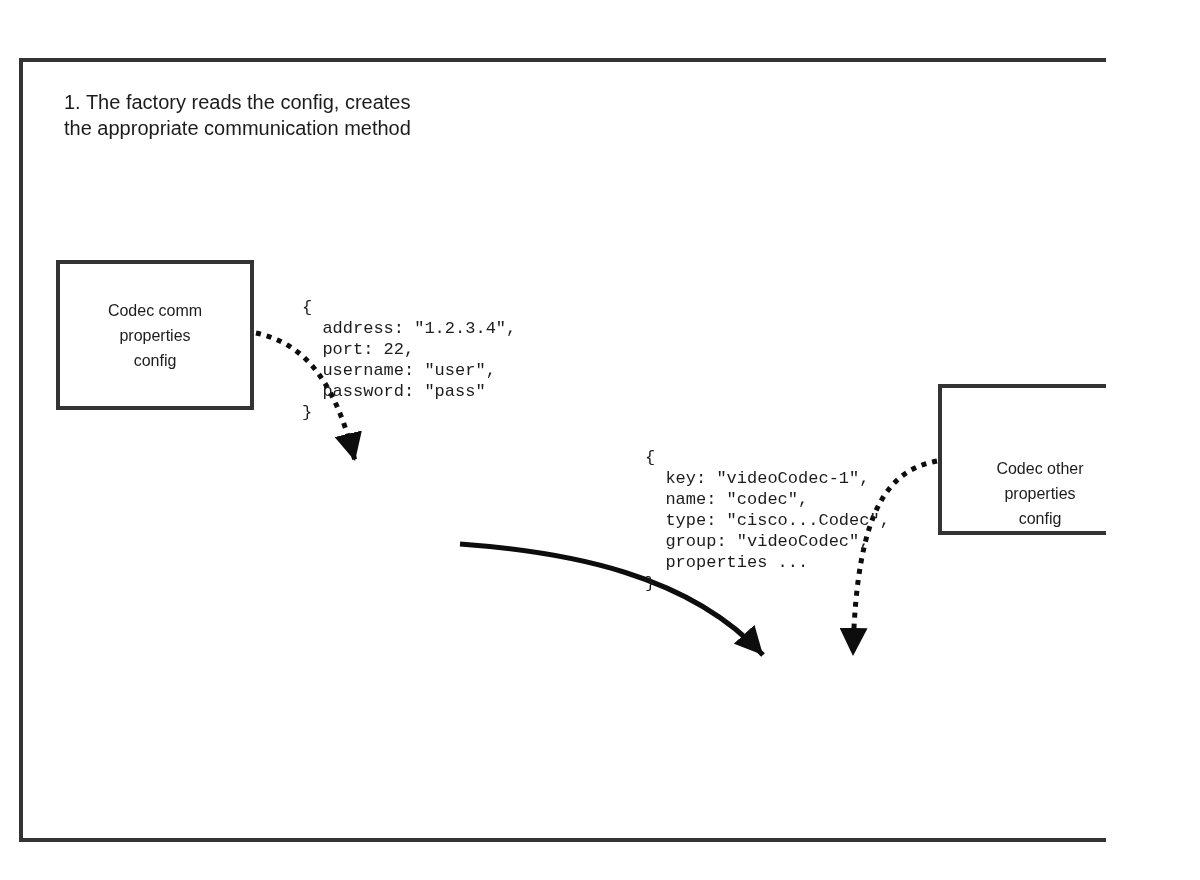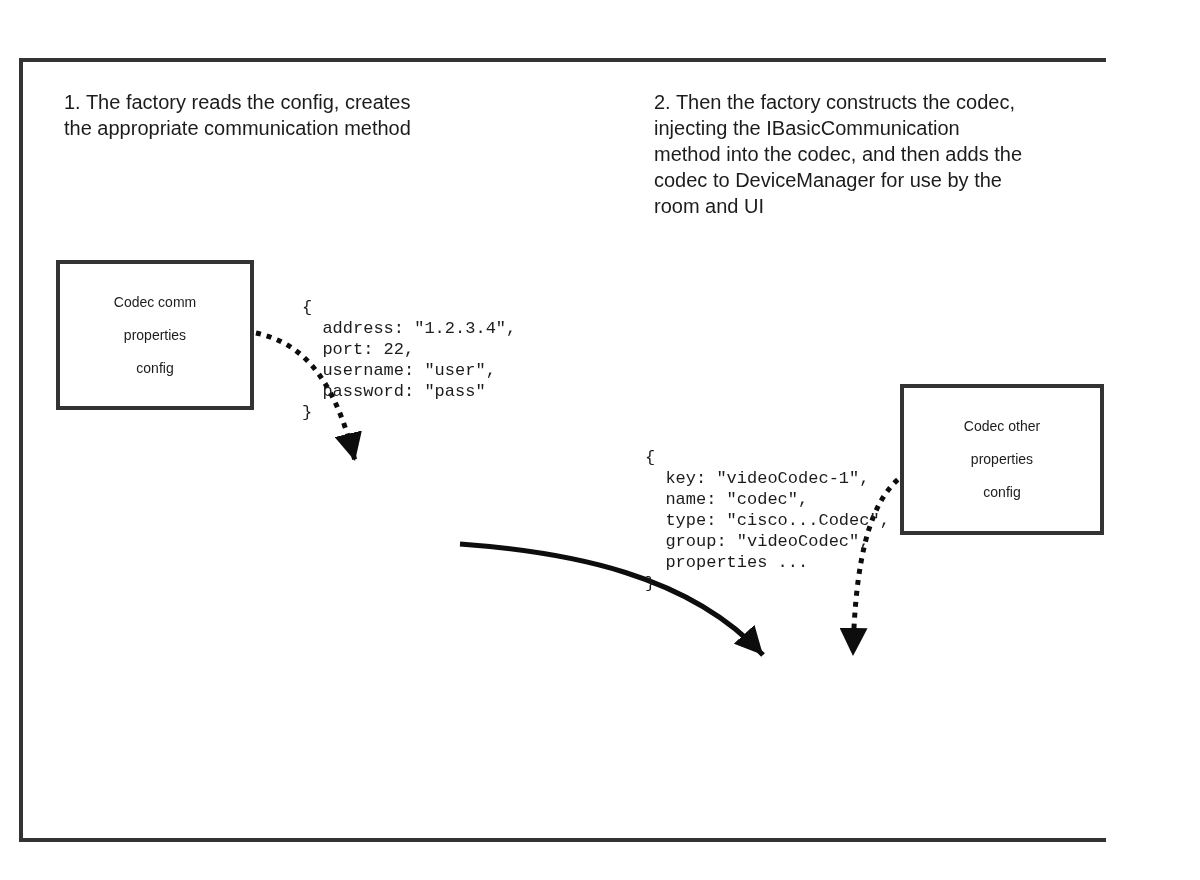--- a/index.html
+++ b/index.html
@@ -35,28 +35,28 @@
     border: 4px solid #333333;
     box-sizing: border-box;
     background: #ffffff;
     display: flex;
     align-items: center;
     justify-content: center;
     text-align: center;
     z-index: 2;
   }
   .node .label {
-    font-size: 14px;
-    line-height: 33px;
+    font-size: 16px;
+    line-height: 25px;
     white-space: pre-line;
     color: #1c1c1c;
   }
   .node-comm-config  { left: 56px;  top: 260px; width: 198px; height: 150px; }
   .node-ssh-client   { left: 258px; top: 469px; width: 200px; height: 152px; }
-  .node-other-config { left: 900px; top: 384px; width: 204px; height: 151px; }
+  .node-other-config { left: 938px; top: 384px; width: 204px; height: 151px; align-items: flex-end; }
   .node-cisco-codec  { left: 709px; top: 663px; width: 201px; height: 151px; }
   .code {
     position: absolute;
     margin: 0;
     font-family: "Liberation Mono", "DejaVu Sans Mono", monospace;
     font-size: 17px;
     line-height: 21px;
     white-space: pre;
     color: #1c1c1c;
     z-index: 1;
@@ -76,25 +76,20 @@
 </head>
 <body>
 
 <div class="canvas">
 
   <div class="frame"></div>
 
   <div class="para step1">1. The factory reads the config, creates
 the appropriate communication method</div>
 
-  <div class="para step2">2. Then the factory constructs the codec,
-injecting the IBasicCommunication
-method into the codec, and then adds the
-codec to DeviceManager for use by the
-room and UI</div>
 
   <svg class="arrows" viewBox="0 0 1200 880" xmlns="http://www.w3.org/2000/svg">
     <defs>
       <marker id="arrowhead" viewBox="0 0 10 10" refX="10" refY="5" markerWidth="5.6" markerHeight="5.6" orient="auto">
         <path d="M 0 0 L 10 5 L 0 10 Z" fill="#0d0d0d"></path>
       </marker>
     </defs>
     <path class="arrow-path arrow-dotted" d="M 256 333 C 296 342 332 368 355 461" marker-end="url(#arrowhead)"></path>
     <path class="arrow-path" d="M 460 544 C 570 552 690 575 763 655" marker-end="url(#arrowhead)"></path>
     <path class="arrow-path arrow-dotted" d="M 937 461 C 892 470 856 502 853 656" marker-end="url(#arrowhead)"></path>

